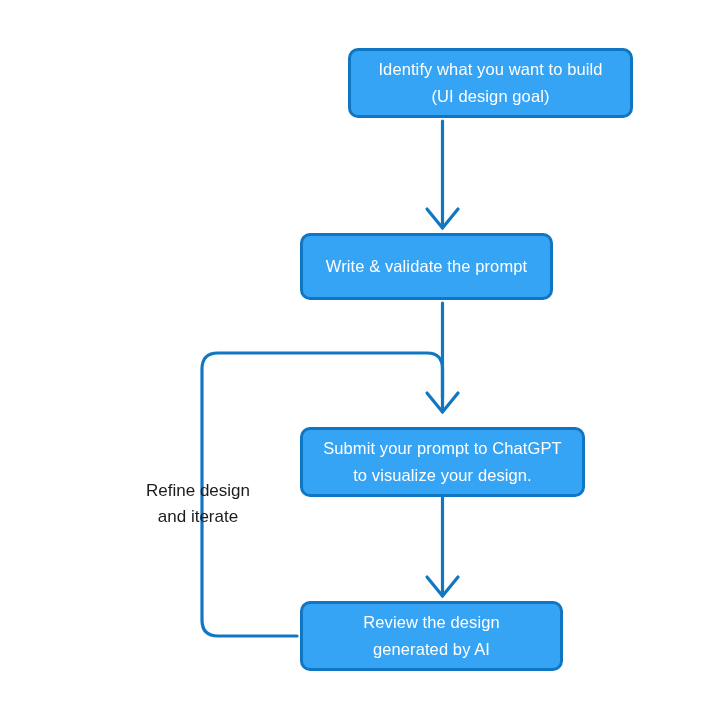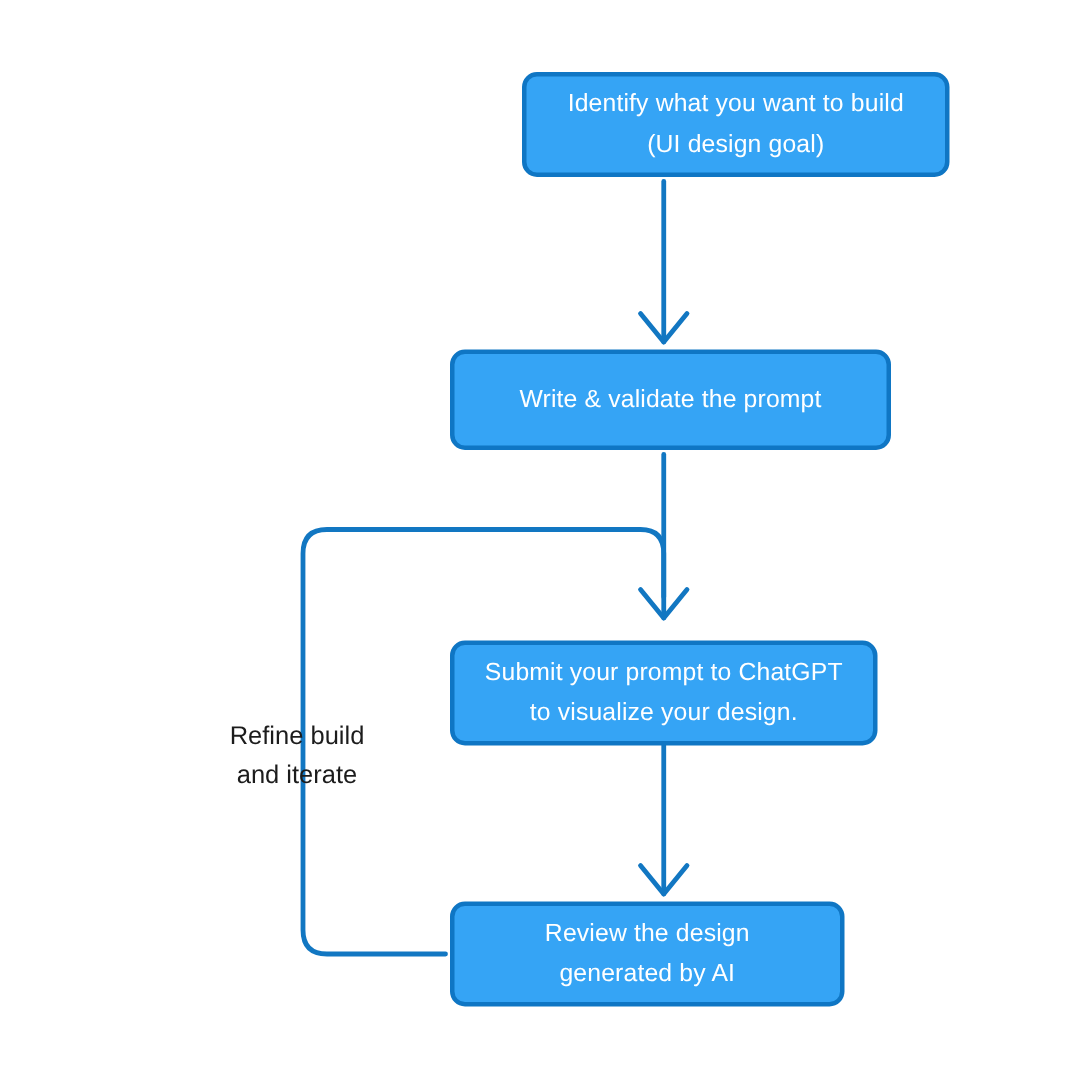--- a/index.html
+++ b/index.html
@@ -76,30 +76,30 @@
 
       <path d="M 297 636 L 218 636 Q 202 636 202 620 L 202 369 Q 202 353 218 353 L 427 353 Q 442.5 353 442.5 369 L 442.5 398"></path>
     </g>
   </svg>
 
   <div class="node" style="left:300px; top:48px; width:285px; height:70px;margin-left:48px;">
     <span class="node-text">Identify what you want to build
 (UI design goal)</span>
   </div>
 
-  <div class="node" style="left:300px; top:233px; width:294px; height:67px;justify-content:flex-end;">
+  <div class="node" style="left:300px; top:233px; width:253px; height:67px;justify-content:flex-end;">
     <span class="node-text">Write &amp; validate the prompt</span>
   </div>
 
   <div class="node" style="left:300px; top:427px; width:285px; height:70px;">
     <span class="node-text">Submit your prompt to ChatGPT
 to visualize your design.</span>
   </div>
 
   <div class="node" style="left:300px; top:601px; width:263px; height:70px;">
     <span class="node-text">Review the design
 generated by AI</span>
   </div>
 
-  <div class="edge-label" style="left:131px; top:478px; width:134px;">Refine build
+  <div class="edge-label" style="left:131px; top:478px; width:134px;">Refine design
 and iterate</div>
 
 </div>
 
 </body></html>

